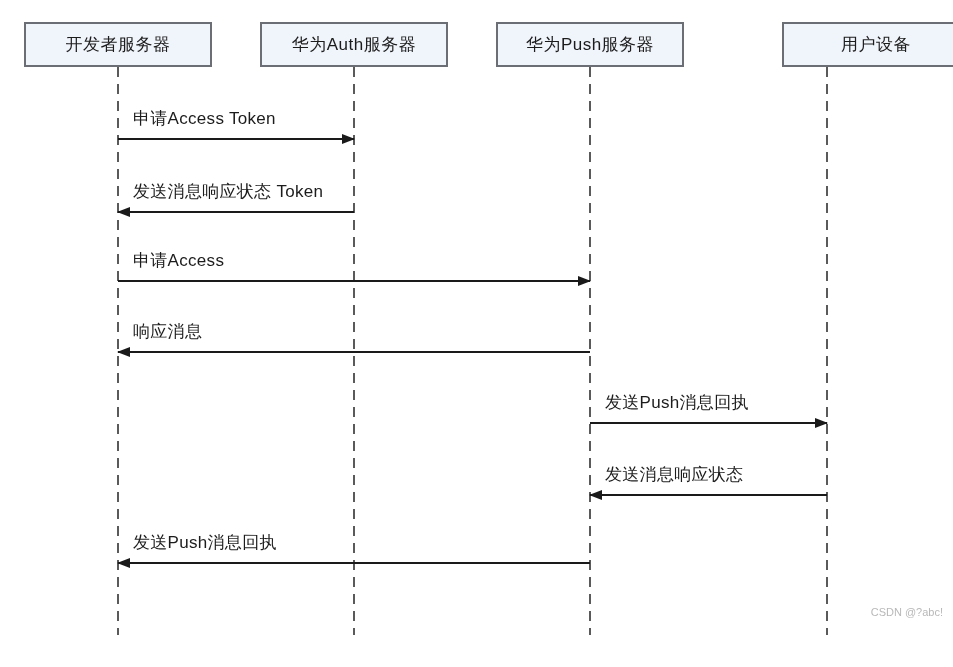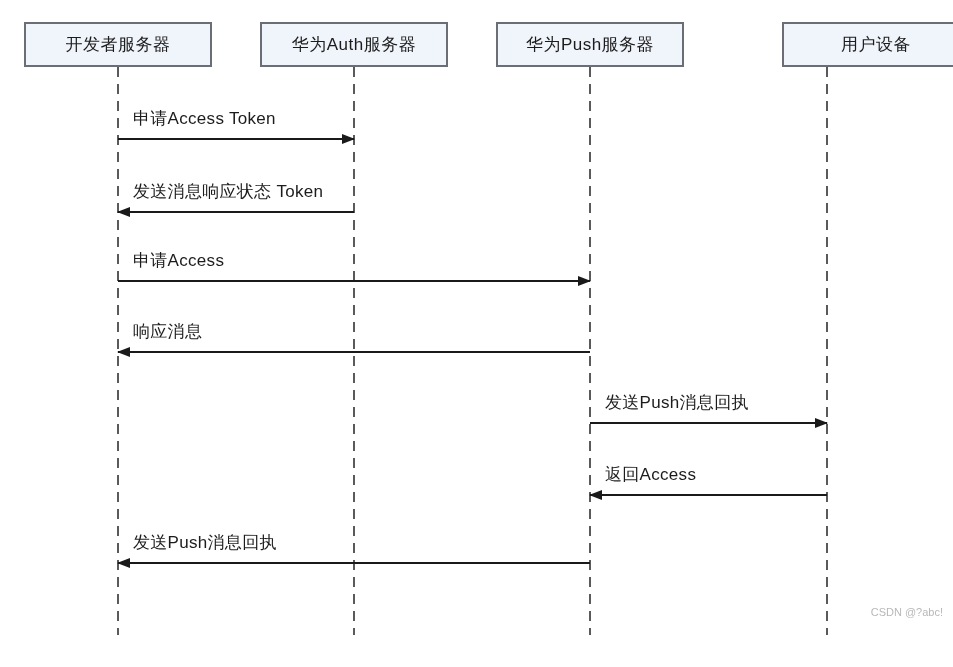--- a/index.html
+++ b/index.html
@@ -138,21 +138,21 @@
     <div class="msg-label">响应消息</div>
     <div class="msg-line"></div>
   </div>
 
   <div class="message arrow-right" style="left:590px; top:422px; width:237px;">
     <div class="msg-label">发送Push消息回执</div>
     <div class="msg-line"></div>
   </div>
 
   <div class="message arrow-left" style="left:590px; top:494px; width:237px;">
-    <div class="msg-label">返回Access</div>
+    <div class="msg-label">发送消息响应状态</div>
     <div class="msg-line"></div>
   </div>
 
   <div class="message arrow-left" style="left:118px; top:562px; width:472px;">
     <div class="msg-label">发送Push消息回执</div>
     <div class="msg-line"></div>
   </div>
 
   <div class="watermark">CSDN @?abc!</div>
 

